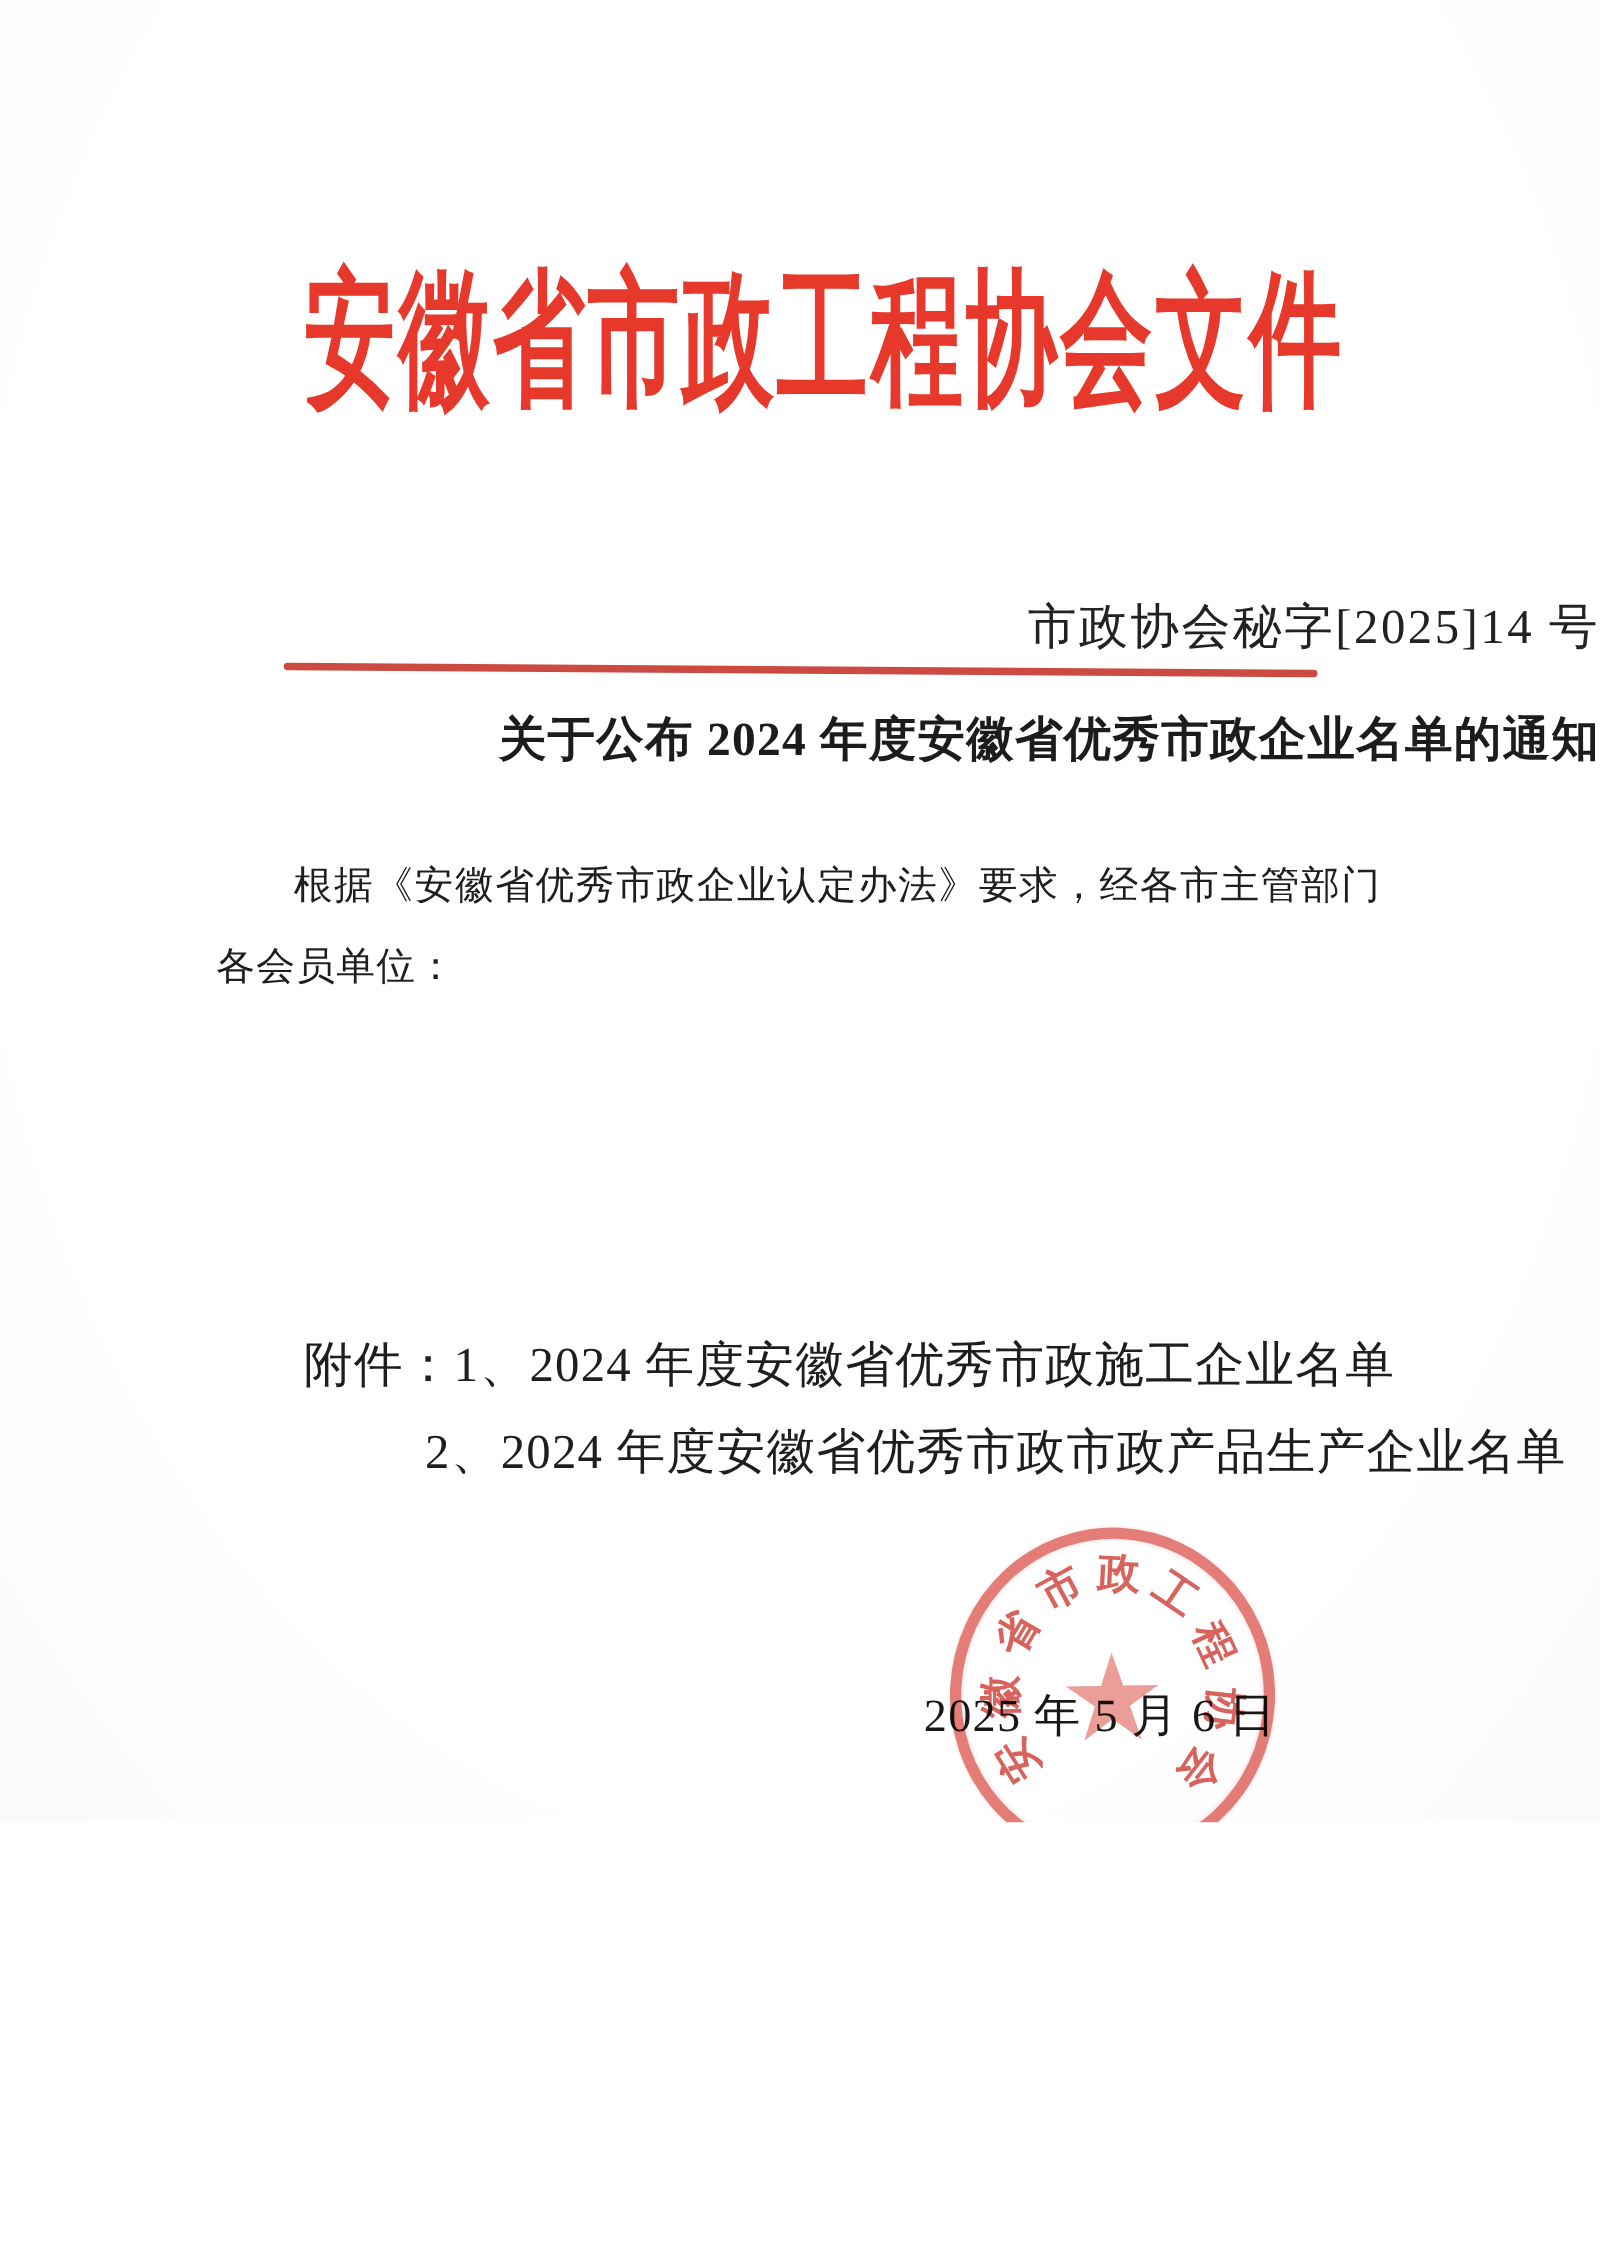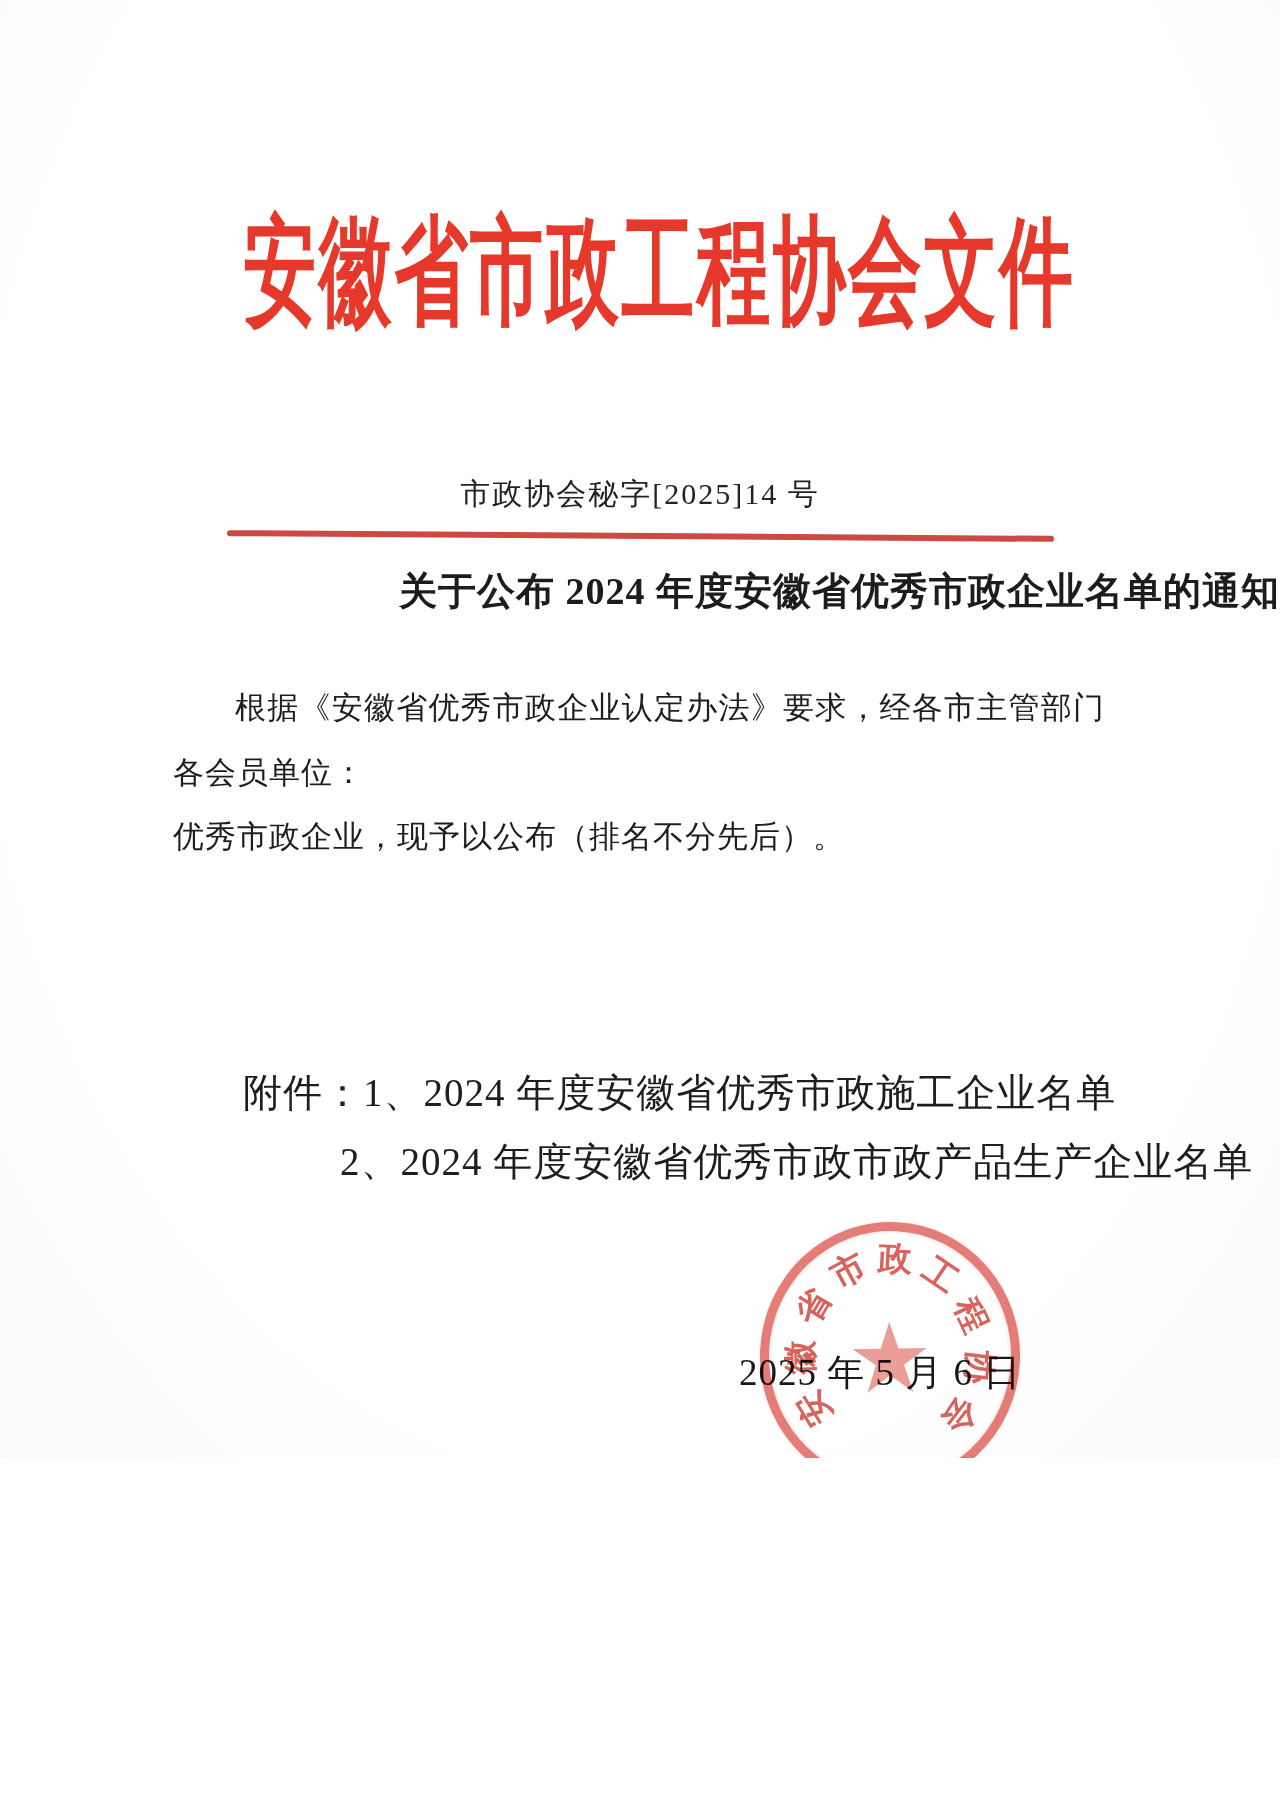--- a/index.html
+++ b/index.html
@@ -36,22 +36,22 @@
     transform: scaleX(0.62);
     transform-origin: 50% 50%;
   }
 
   
   .doc-number {
     position: absolute;
     top: 474px;
     left: 0;
     width: 100%;
-    text-align: center;
-    font-size: 30px;
+    text-align: right;
+    font-size: 39px;
     letter-spacing: 2px;
     color: #222222;
   }
 
   
   .red-rule {
     position: absolute;
     top: 533px;
     left: 227px;
     width: 827px;
@@ -164,21 +164,20 @@
 
   <div class="doc-number">市政协会秘字[2025]14 号</div>
 
   <div class="red-rule"></div>
 
   <div class="notice-title">关于公布 2024 年度安徽省优秀市政企业名单的通知</div>
 
   <div class="body-block">
     <div class="para-line indent justify">根据《安徽省优秀市政企业认定办法》要求，经各市主管部门</div>
     <div class="para-line">各会员单位：</div>
-    <div class="para-line">优秀市政企业，现予以公布（排名不分先后）。</div>
   </div>
 
   <div class="attachments">
     <div class="attach-line-1">附件：1、2024 年度安徽省优秀市政施工企业名单</div>
     <div class="attach-line-2">2、2024 年度安徽省优秀市政市政产品生产企业名单</div>
   </div>
 
   <div class="doc-date">2025 年 5 月 6 日</div>
 
   <div class="seal">

